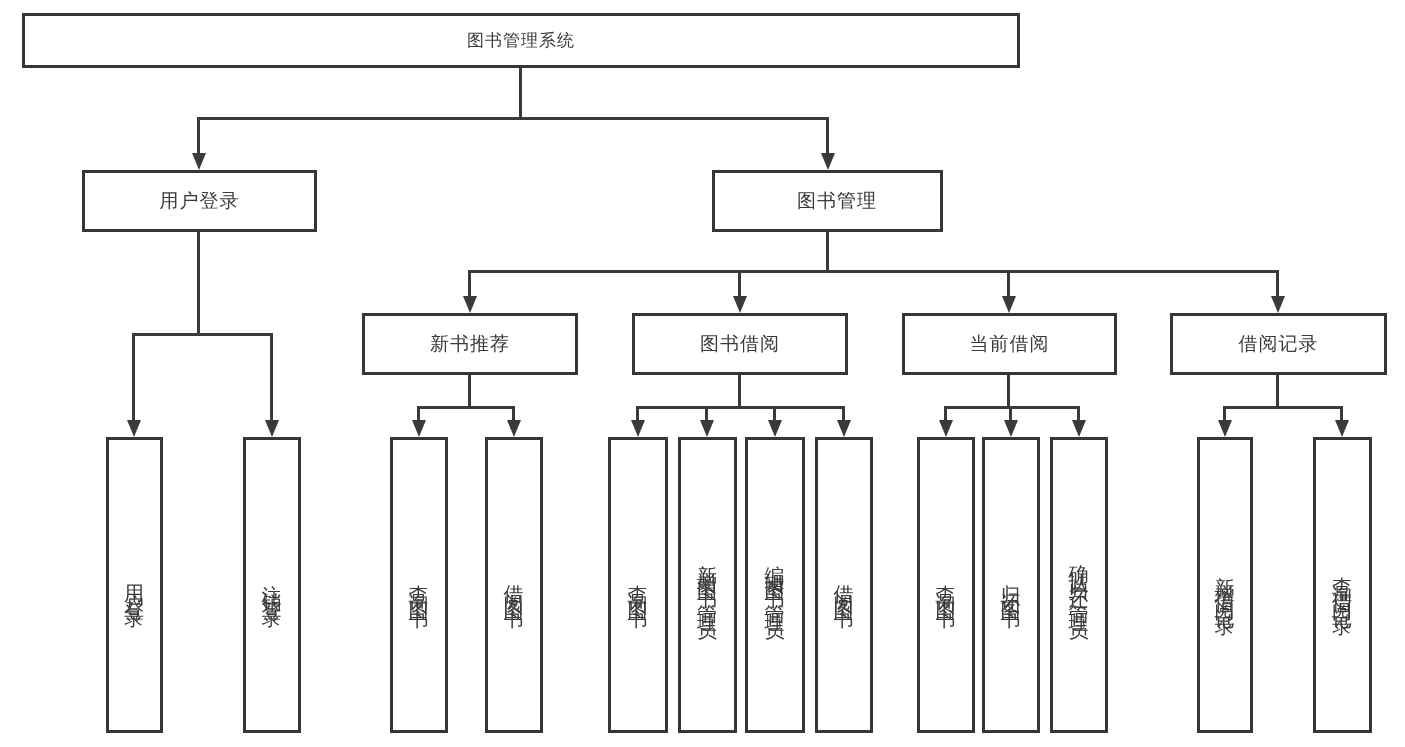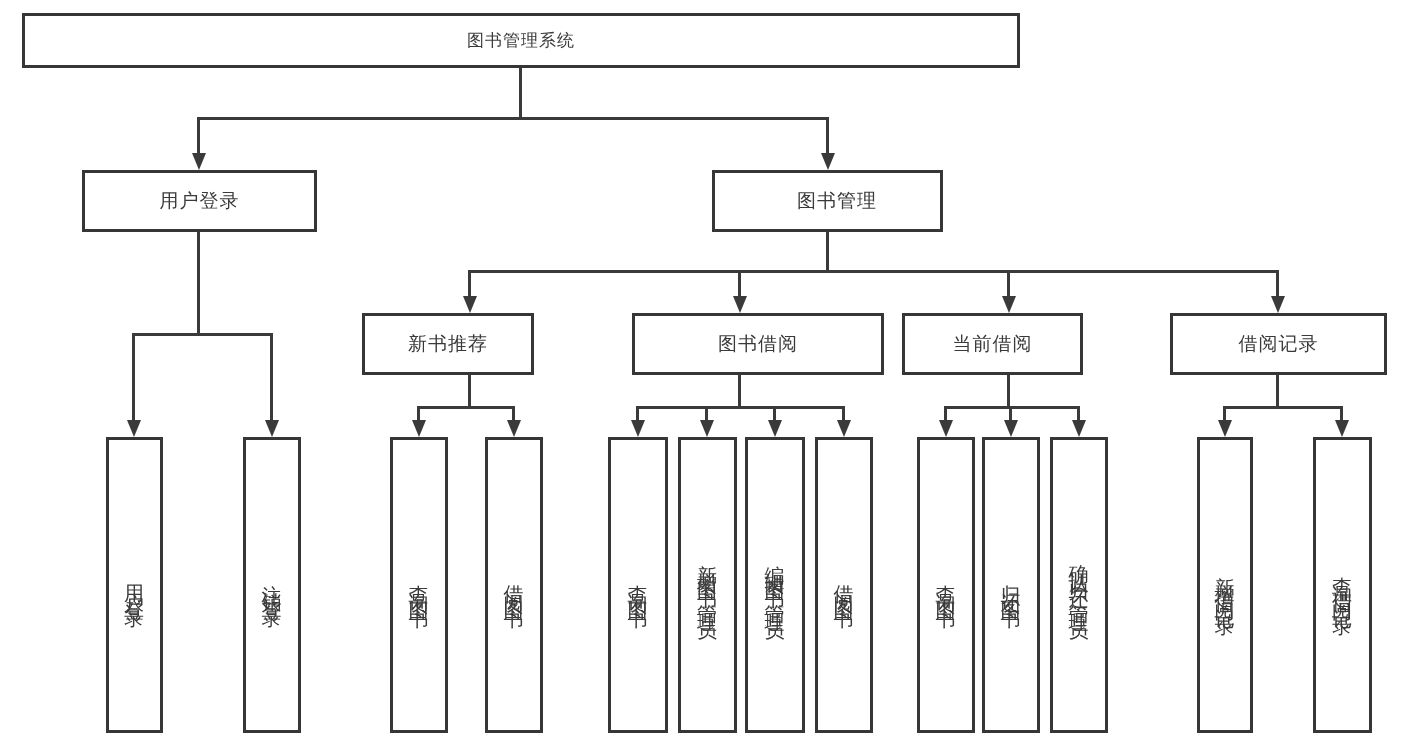--- a/index.html
+++ b/index.html
@@ -30,29 +30,29 @@
   </div>
 
   <div class="node hnode" style="left:82px;top:170px;width:235px;height:62px;">
     <span>用户登录</span>
   </div>
 
   <div class="node hnode" style="left:712px;top:170px;width:231px;height:62px;padding-left:19px;">
     <span>图书管理</span>
   </div>
 
-  <div class="node hnode" style="left:362px;top:313px;width:172px;height:62px;">
+  <div class="node hnode" style="left:362px;top:313px;width:216px;height:62px;">
     <span>新书推荐</span>
   </div>
 
-  <div class="node hnode" style="left:632px;top:313px;width:252px;height:62px;text-align:right;">
+  <div class="node hnode" style="left:632px;top:313px;width:216px;height:62px;text-align:right;">
     <span>图书借阅</span>
   </div>
 
-  <div class="node hnode" style="left:902px;top:313px;width:181px;height:62px;">
+  <div class="node hnode" style="left:902px;top:313px;width:215px;height:62px;">
     <span>当前借阅</span>
   </div>
 
   <div class="node hnode" style="left:1170px;top:313px;width:217px;height:62px;">
     <span>借阅记录</span>
   </div>
 
   <div class="node leaf" style="left:106px;top:437px;width:57px;height:296px;">
     <span>用户登录</span>
   </div>

